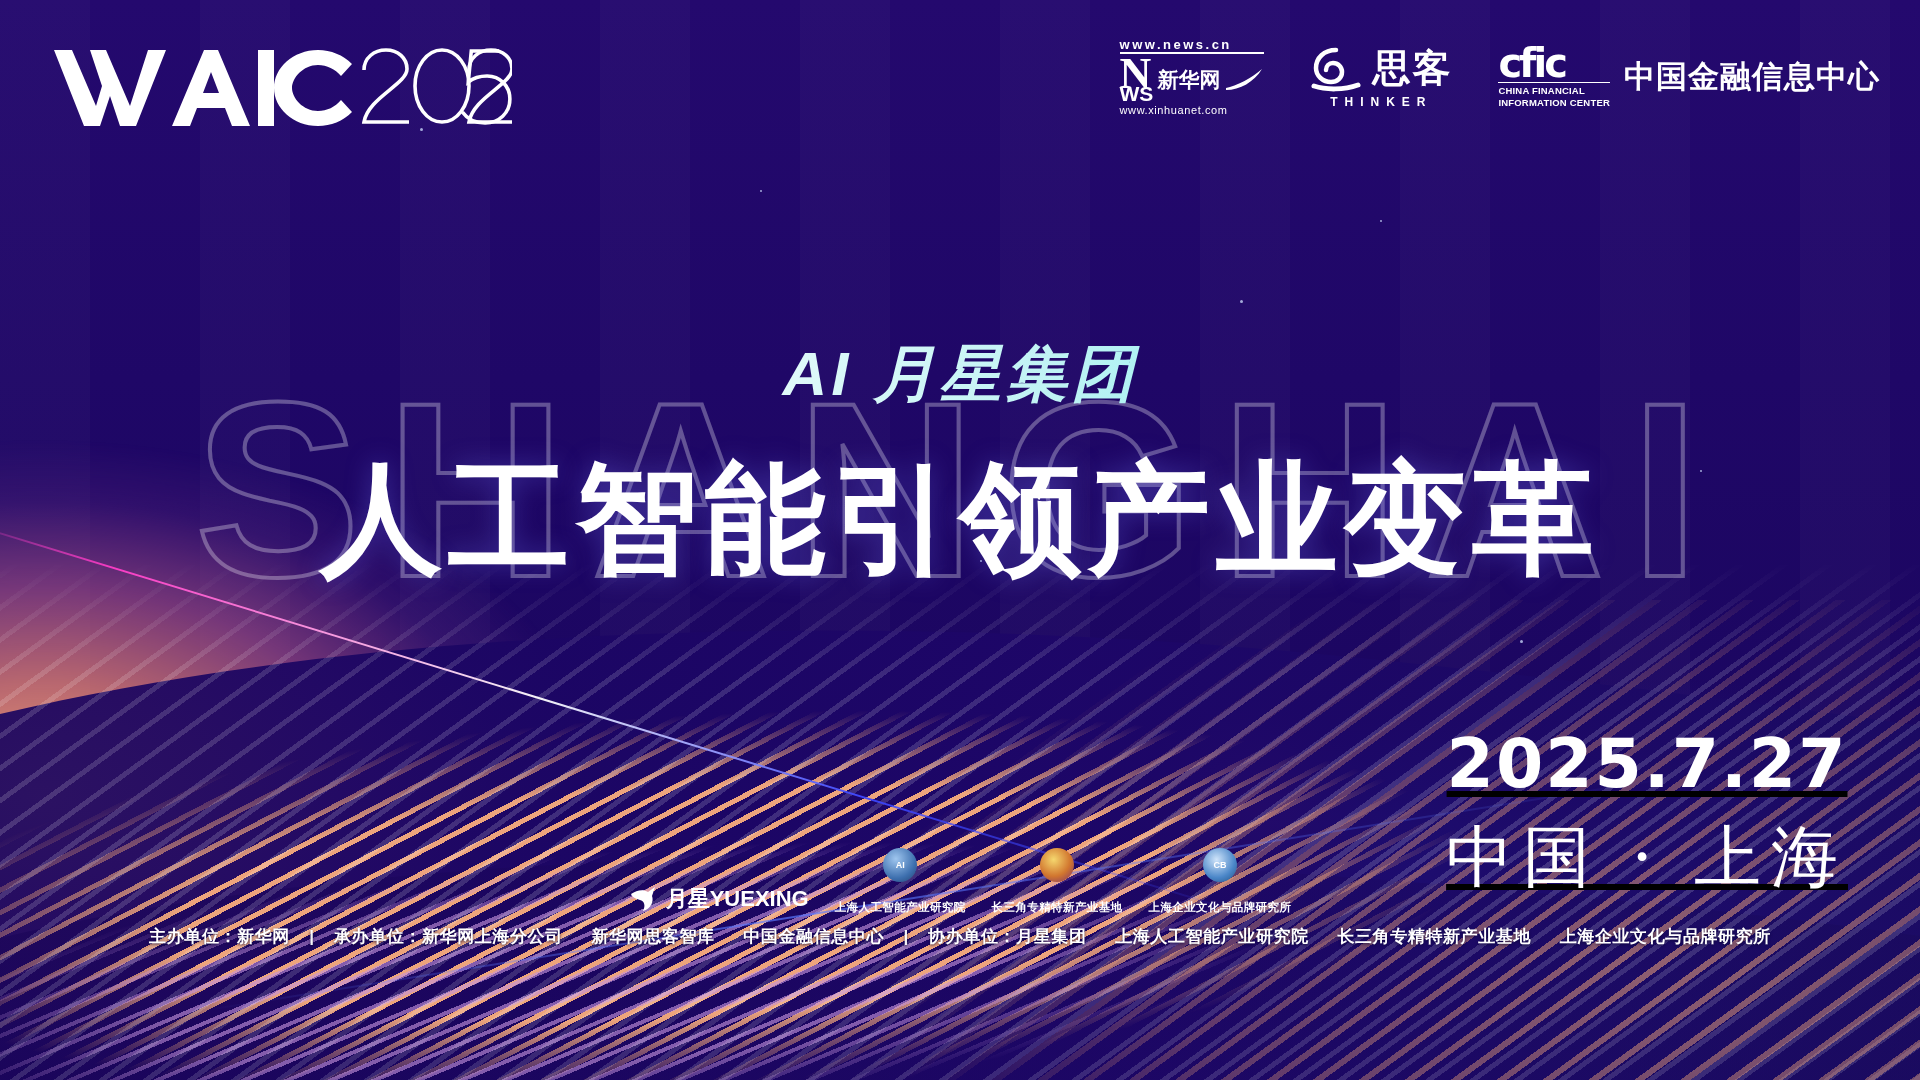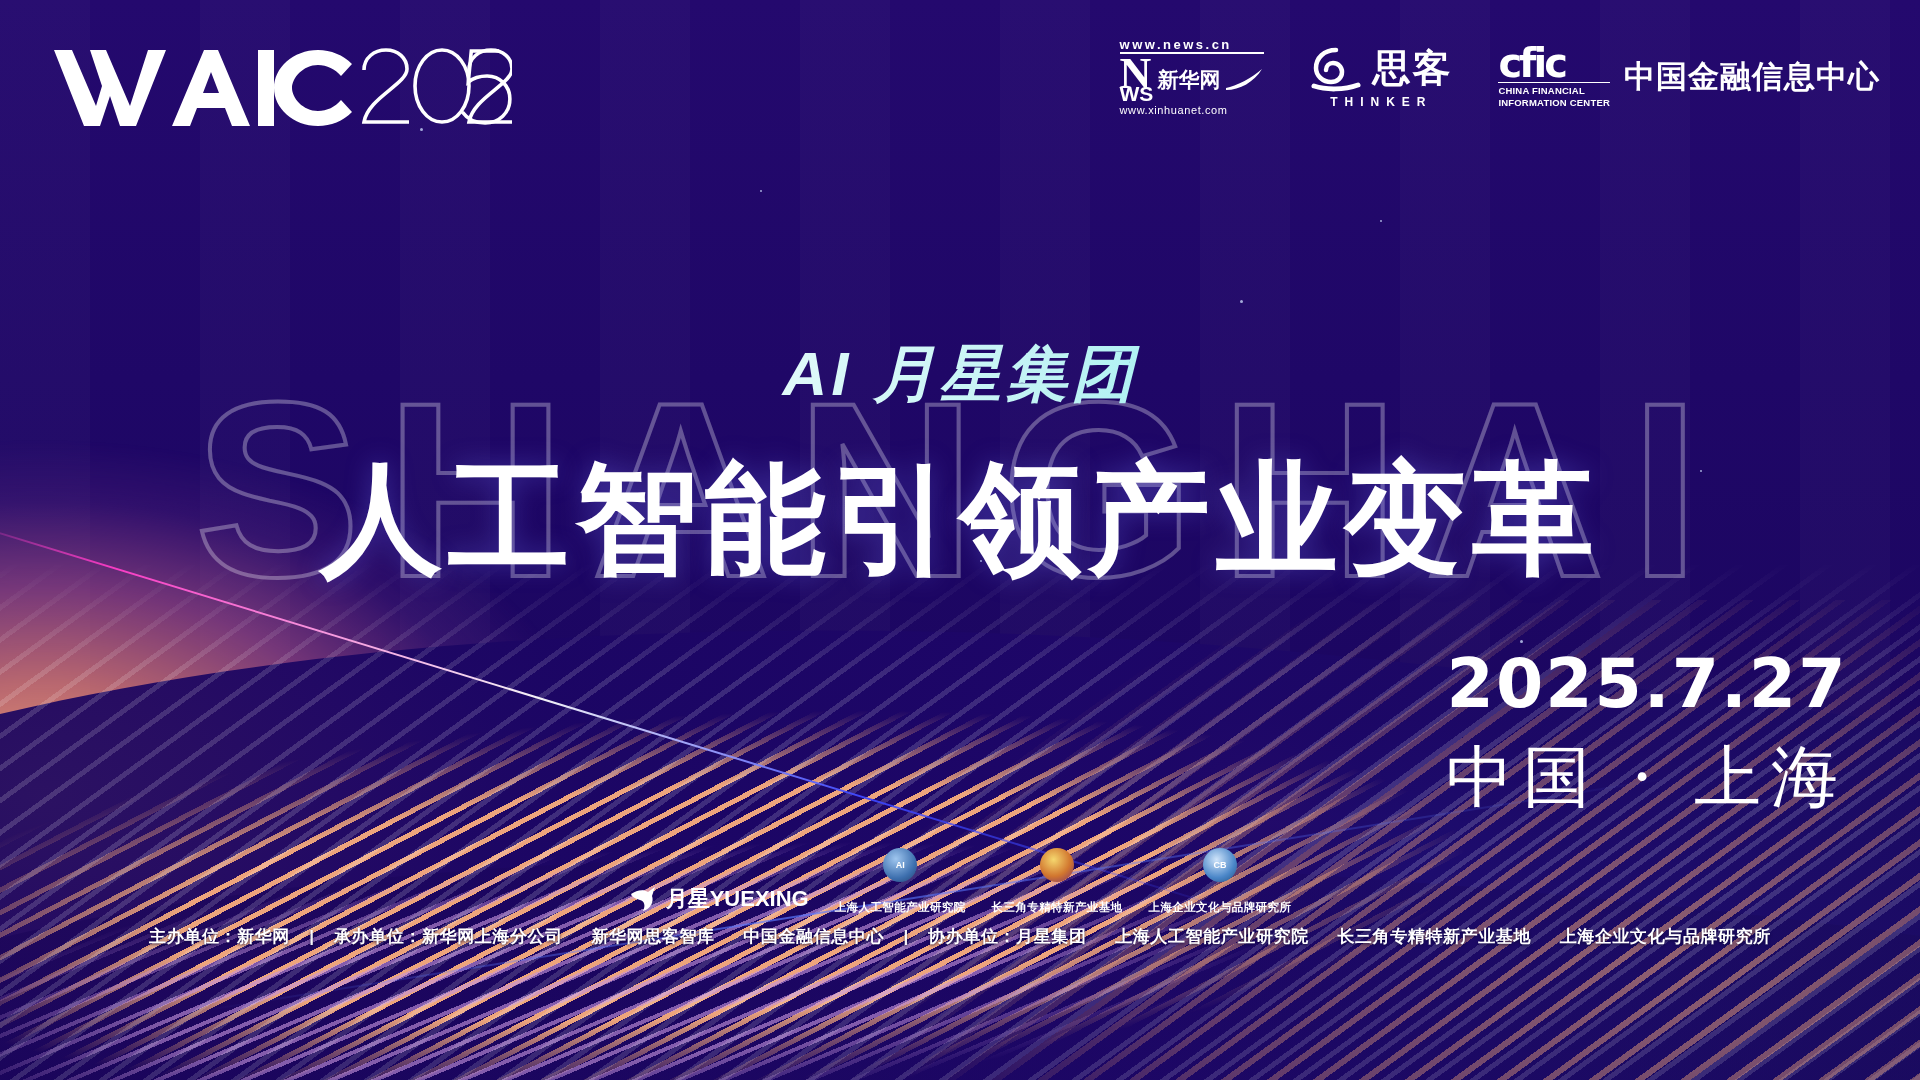--- a/index.html
+++ b/index.html
@@ -140,21 +140,21 @@
     text-shadow:none;white-space:nowrap;
   }
   #headline{
     position:absolute;left:0;right:0;top:452px;text-align:center;
     font-size:122px;font-weight:900;color:#ffffff;letter-spacing:6px;
     line-height:1.1;white-space:nowrap;
     text-shadow:0 0 26px rgba(120,120,255,.35);
   }
 
   
-  #date-block{position:absolute;right:72px;top:650px;text-align:center;}
+  #date-block{position:absolute;right:72px;top:730px;text-align:center;text-decoration:underline;}
   #event-date{
     font-size:68px;font-weight:900;color:#fff;letter-spacing:2px;line-height:1;
     font-family:"DejaVu Sans",sans-serif;
   }
   #event-place{
     margin-top:26px;font-size:67px;color:#fff;letter-spacing:10px;font-weight:400;
     font-family:"DejaVu Serif","Liberation Serif",serif;line-height:1;
   }
 
   

